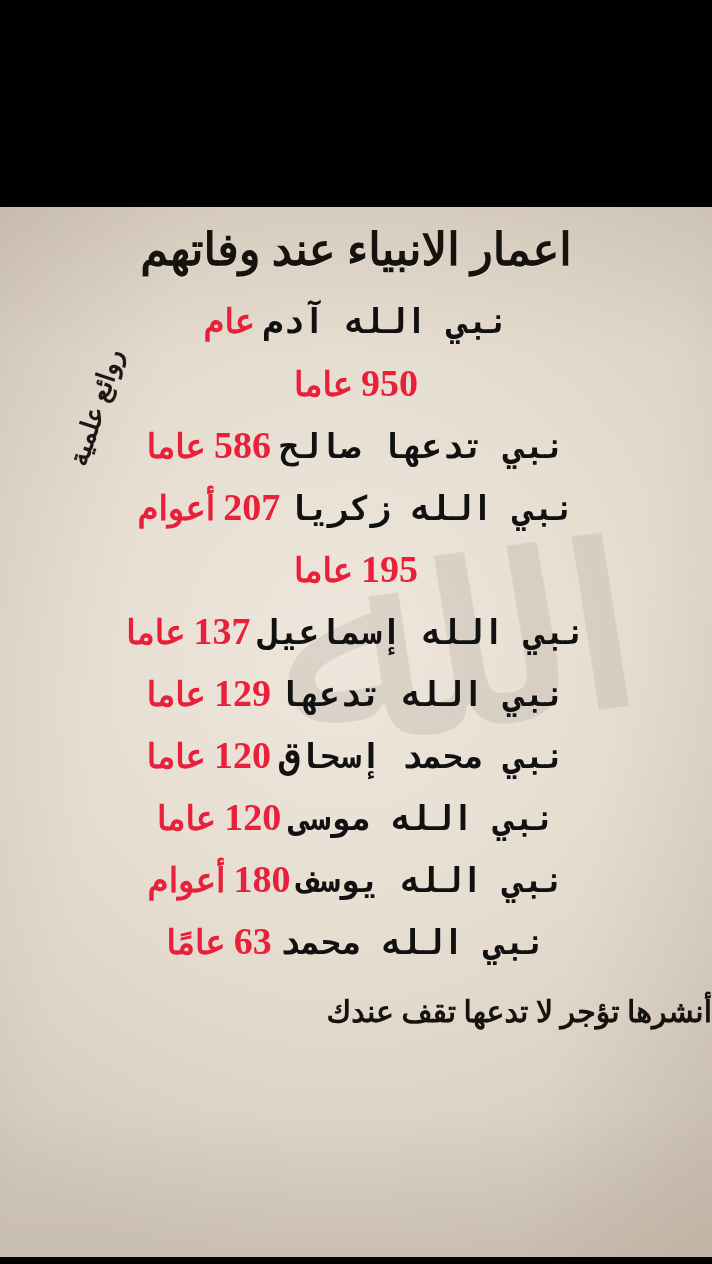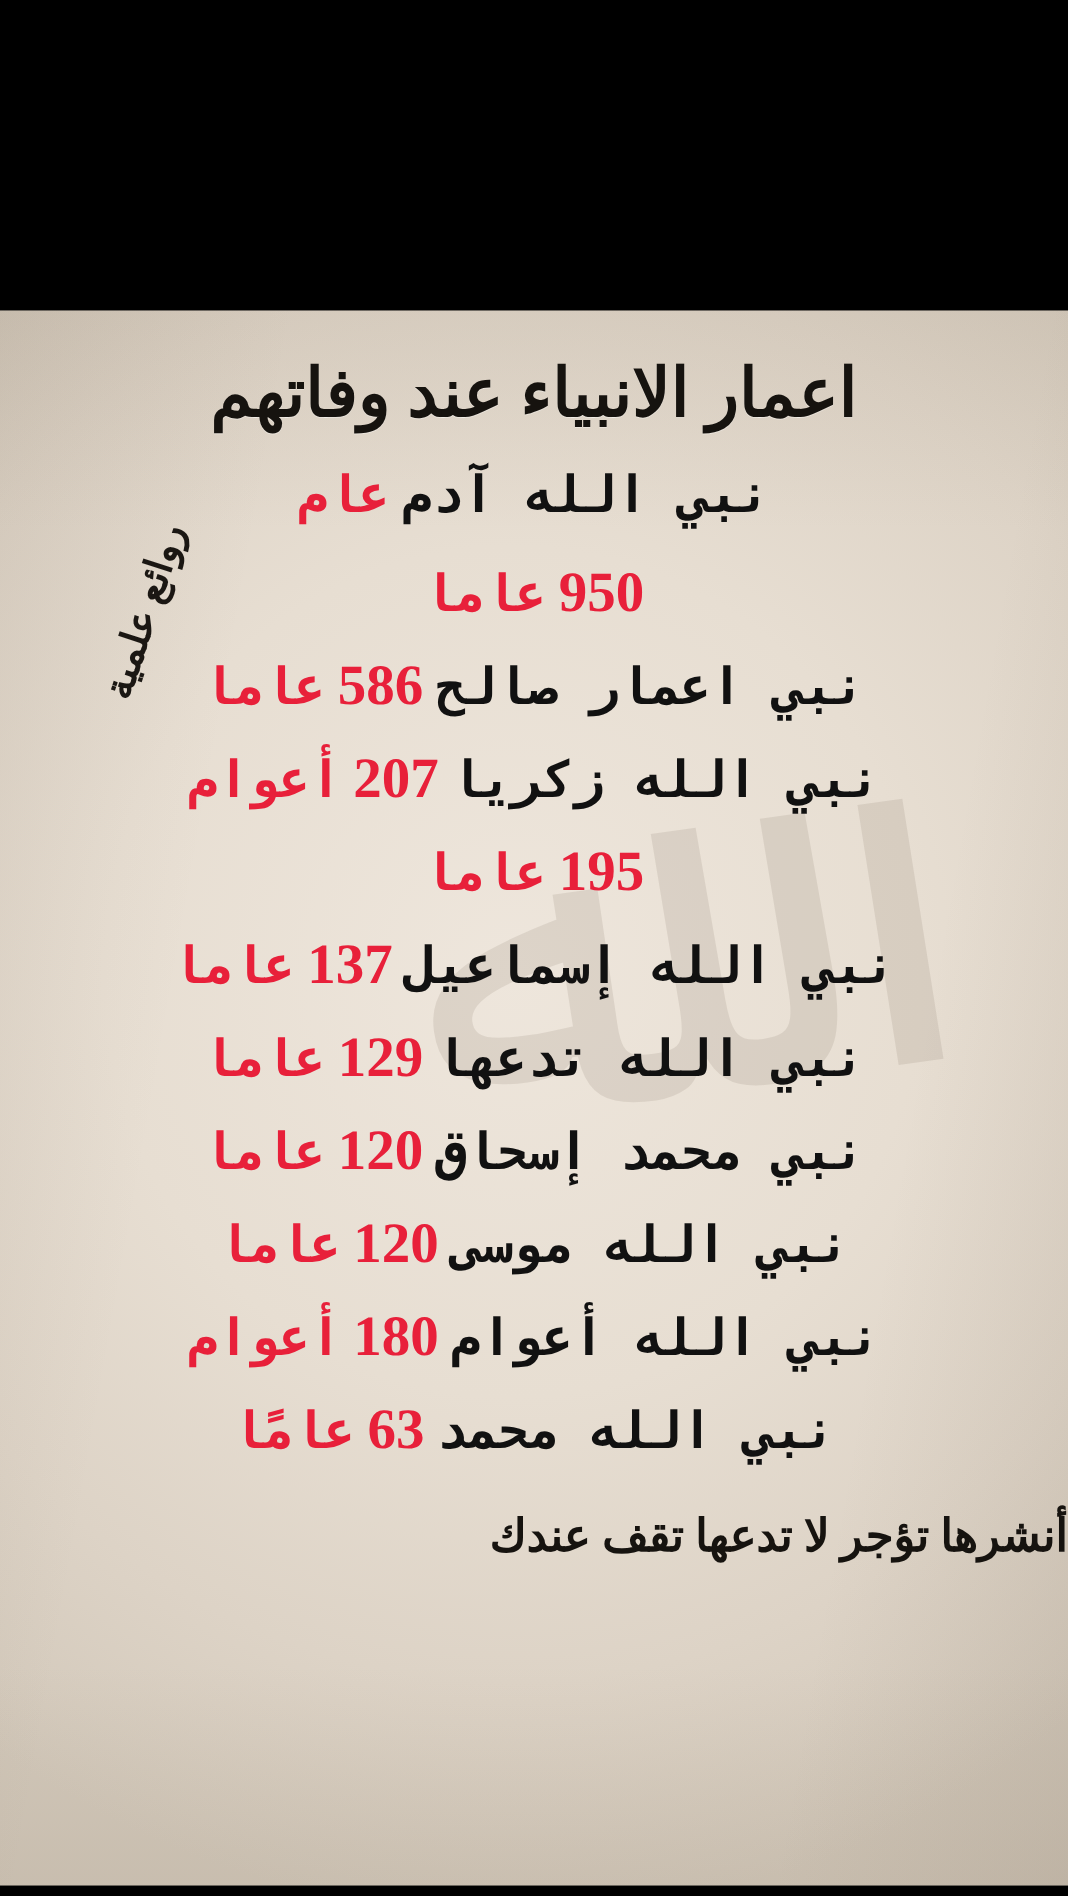--- a/index.html
+++ b/index.html
@@ -51,21 +51,21 @@
     font-size: 300px;
     line-height: 1;
     transform: rotate(-8deg);
     pointer-events: none;
     user-select: none;
     white-space: nowrap;
   }
   .title {
     position: relative;
     margin: 0;
-    padding-top: 28px;
+    padding-top: 16px;
     text-align: center;
     color: #16130f;
     font-family: "Liberation Serif", "DejaVu Serif", serif;
     font-weight: 700;
     font-size: 45px;
     letter-spacing: -1px;
     direction: rtl;
     text-shadow: 0 1px 0 rgba(255,255,255,0.35);
   }
   .side-note {
@@ -109,21 +109,21 @@
     color: #e8203a;
     font-weight: 700;
     font-size: 38px;
     font-family: "Liberation Serif", "DejaVu Serif", serif;
     direction: ltr;
   }
   .row .unit {
     color: #e8203a;
     font-weight: 700;
     font-size: 34px;
-    font-family: Liberation Mono, monospace;
+    font-family: Liberation Sans, sans-serif;
   }
   .footer {
     position: relative;
     margin-top: 22px;
     text-align: right;
     color: #16130f;
     font-weight: 700;
     font-size: 30px;
     direction: rtl;
     letter-spacing: -0.5px;
@@ -144,21 +144,21 @@
     <ul class="rows">
       <li class="row">
         <span class="name">نبي الله آدم</span>
         <span class="unit">عام</span>
       </li>
       <li class="row">
         <span class="age">950</span>
         <span class="unit">عاما</span>
       </li>
       <li class="row">
-        <span class="name">نبي اعمار صالح</span>
+        <span class="name">نبي تدعها صالح</span>
         <span class="age">586</span>
         <span class="unit">عاما</span>
       </li>
       <li class="row">
         <span class="name">نبي الله زكريا</span>
         <span class="age">207</span>
         <span class="unit">أعوام</span>
       </li>
       <li class="row">
         <span class="age">195</span>
@@ -178,21 +178,21 @@
         <span class="name">نبي محمد إسحاق</span>
         <span class="age">120</span>
         <span class="unit">عاما</span>
       </li>
       <li class="row">
         <span class="name">نبي الله موسى</span>
         <span class="age">120</span>
         <span class="unit">عاما</span>
       </li>
       <li class="row">
-        <span class="name">نبي الله أعوام</span>
+        <span class="name">نبي الله يوسف</span>
         <span class="age">180</span>
         <span class="unit">أعوام</span>
       </li>
       <li class="row">
         <span class="name">نبي الله محمد</span>
         <span class="age">63</span>
         <span class="unit">عامًا</span>
       </li>
     </ul>
 

